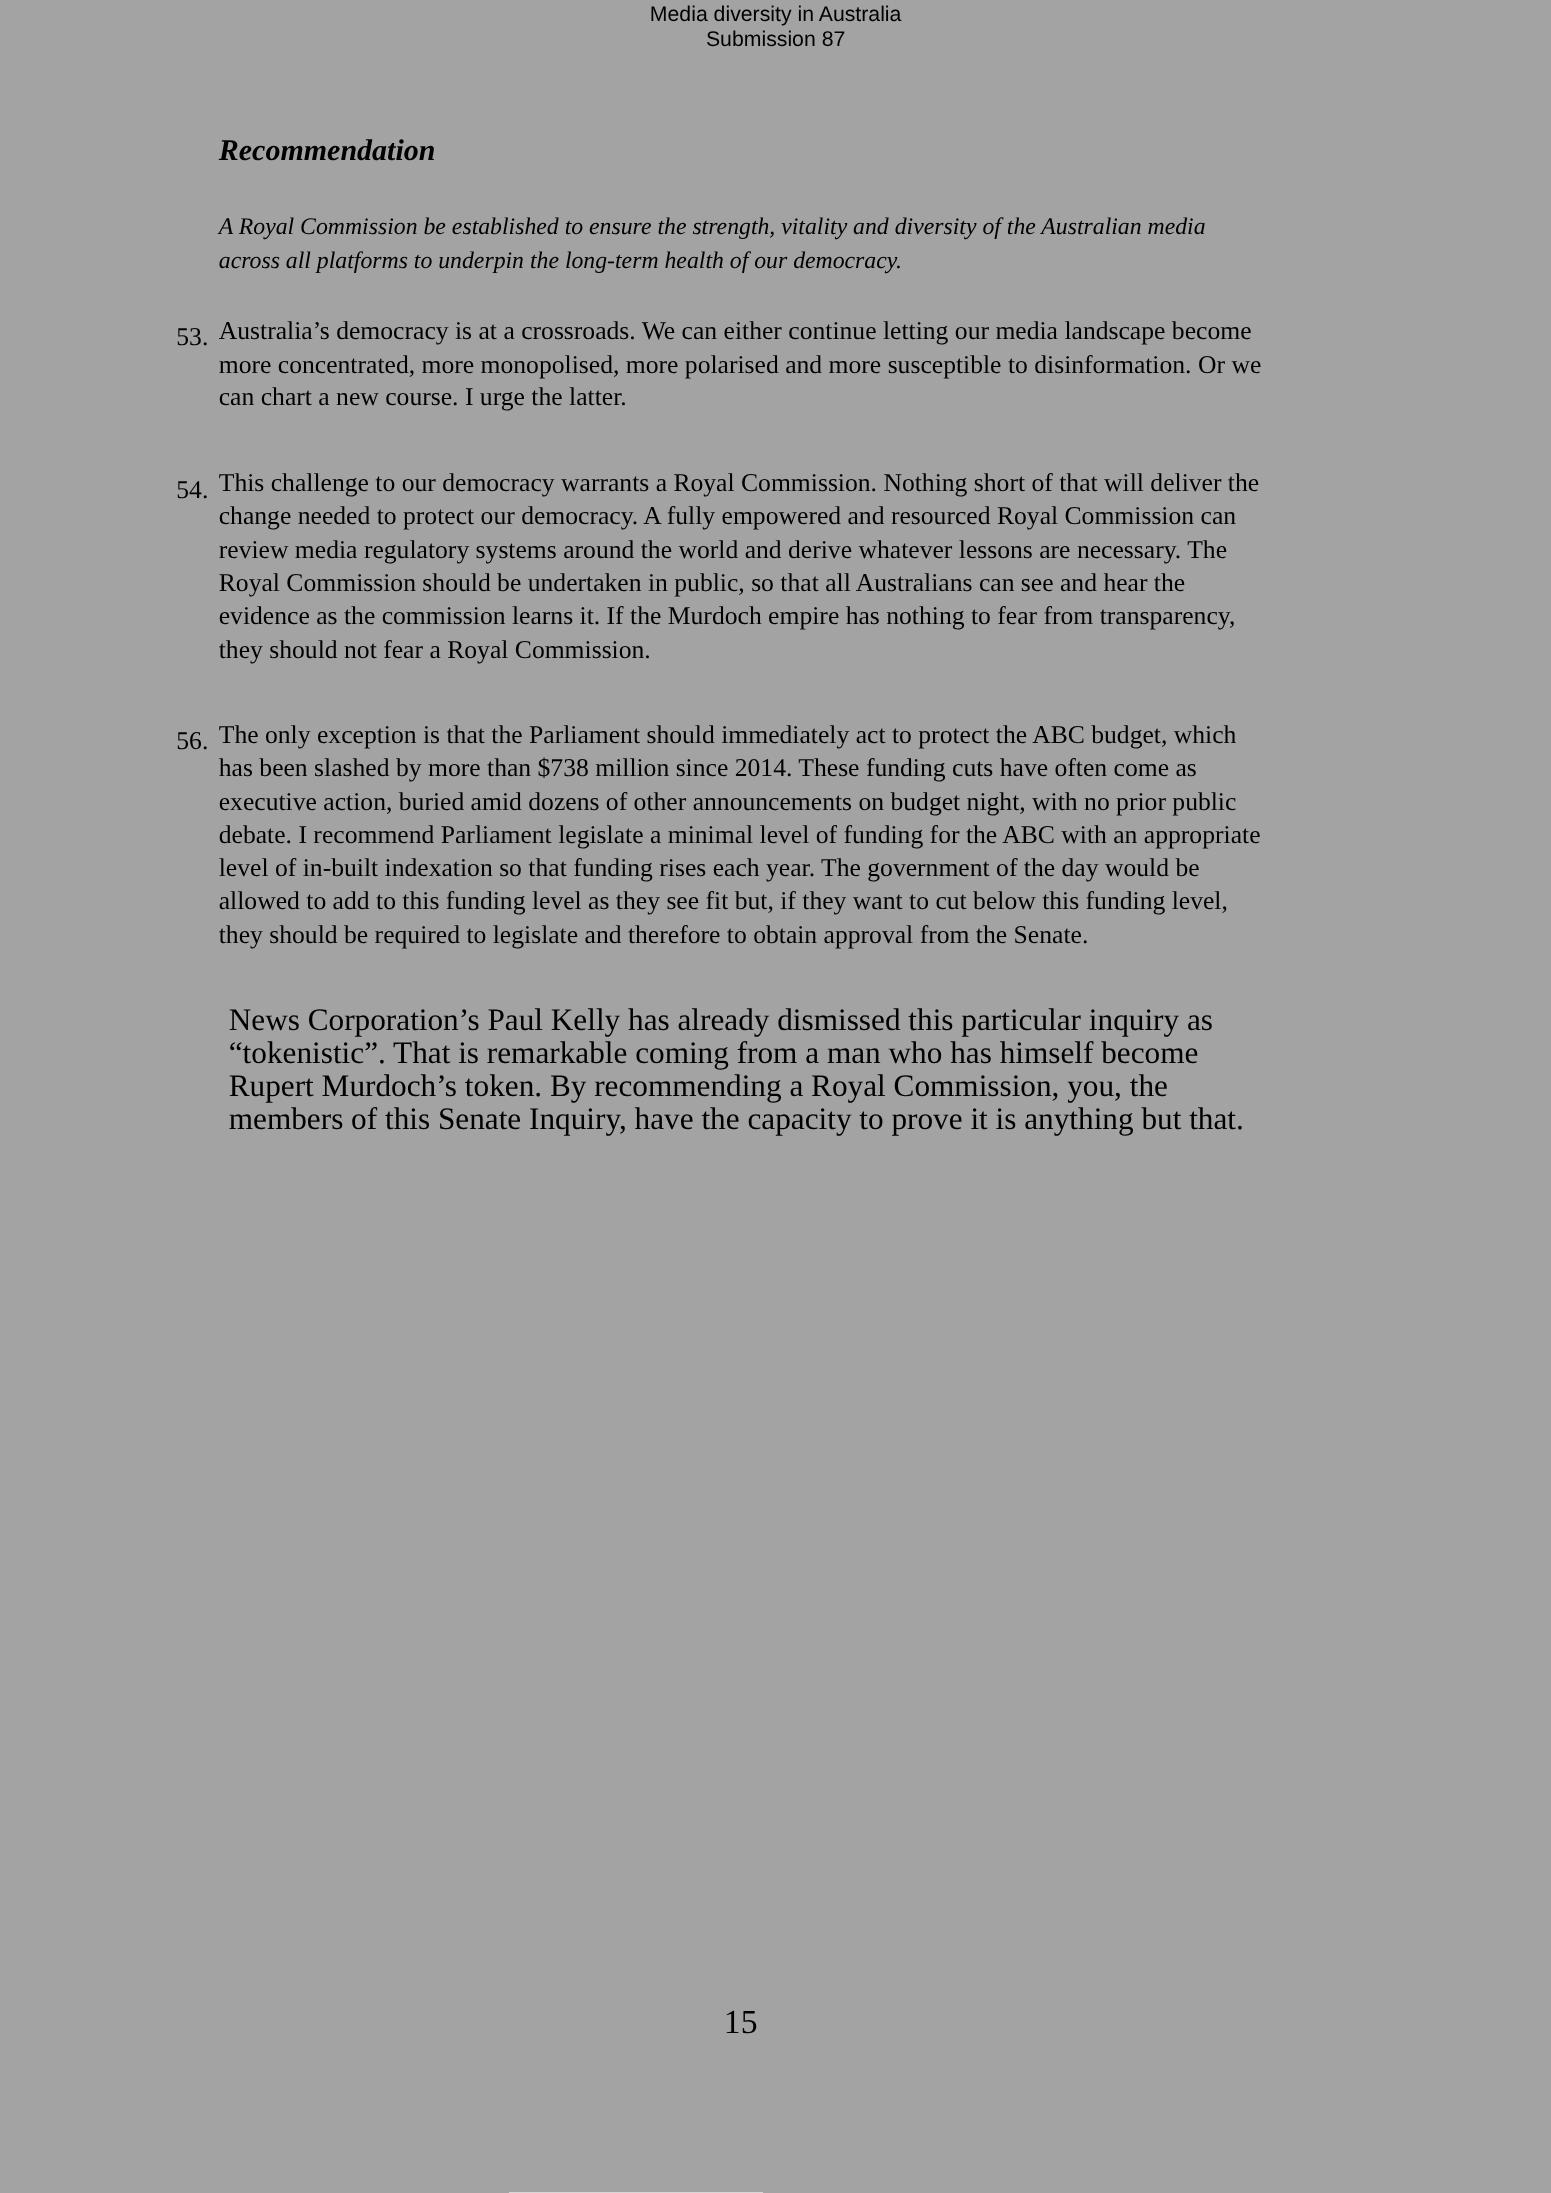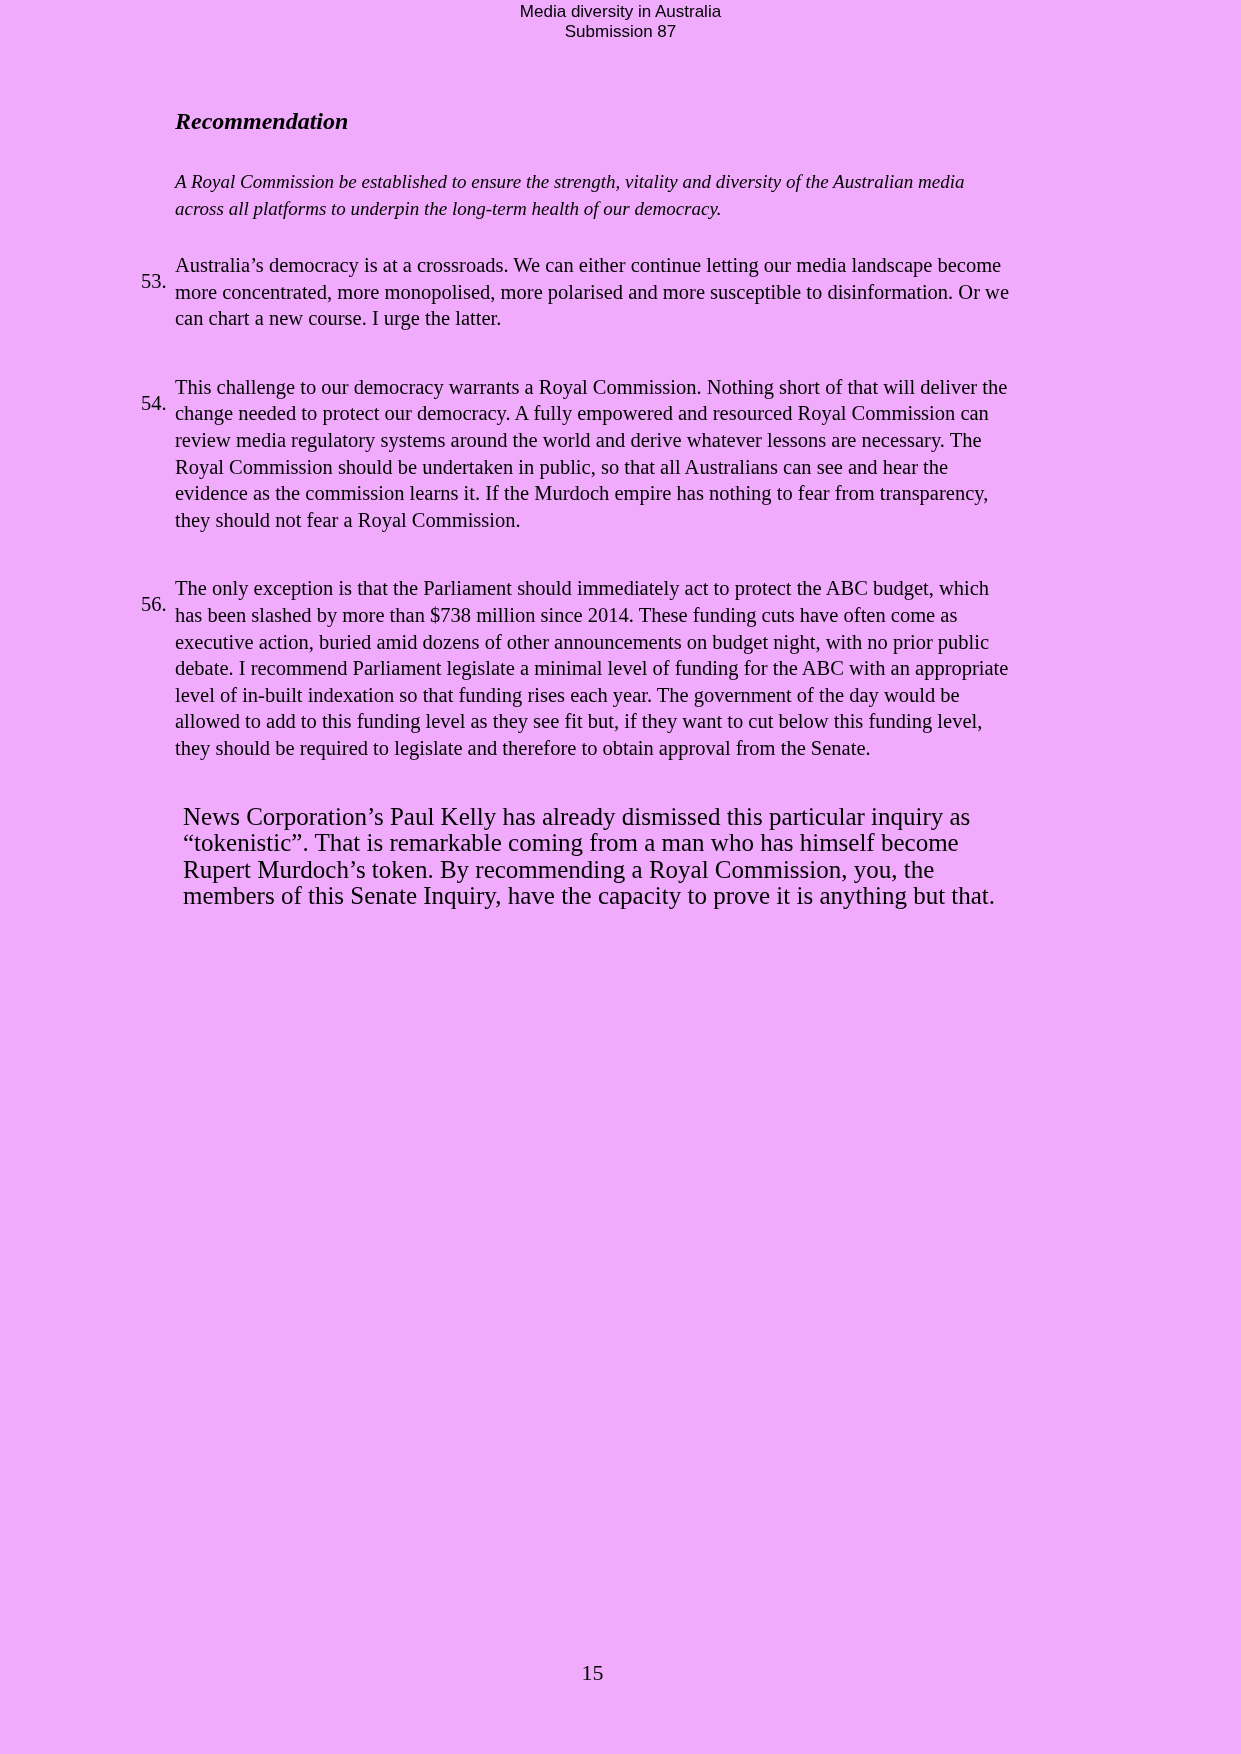--- a/index.html
+++ b/index.html
@@ -4,21 +4,21 @@
 <style>
   html, body {
     margin: 0;
     padding: 0;
     background: #ffffff;
   }
   .page {
     position: relative;
     width: 1241px;
     height: 1754px;
-    background: #f0abfc;
+    background: #a3a3a3;
     color: #000000;
     font-family: "Liberation Serif", serif;
     overflow: hidden;
   }
   .doc-header {
     padding-top: 2px;
     text-align: center;
     font-family: "Liberation Sans", sans-serif;
     font-size: 17px;
     line-height: 20px;
@@ -52,34 +52,34 @@
     padding-left: 34px;
     font-size: 20.5px;
     line-height: 26.6px;
   }
   .num-item + .num-item {
     margin-top: 42px;
   }
   .num-item .num {
     position: absolute;
     left: 0;
-    top: 16px;
+    top: 5px;
   }
   .closing {
     margin: 42px 0 0 42px;
     font-size: 25px;
     line-height: 26.6px;
   }
   .page-number {
     position: absolute;
-    top: 1660px;
+    top: 1602px;
     left: 0;
     width: 1185px;
     text-align: center;
-    font-size: 22px;
+    font-size: 27px;
   }
 </style>
 </head>
 <body>
 
 <div class="page">
 
   <div class="doc-header">
     <div>Media diversity in Australia</div>
     <div>Submission 87</div>

